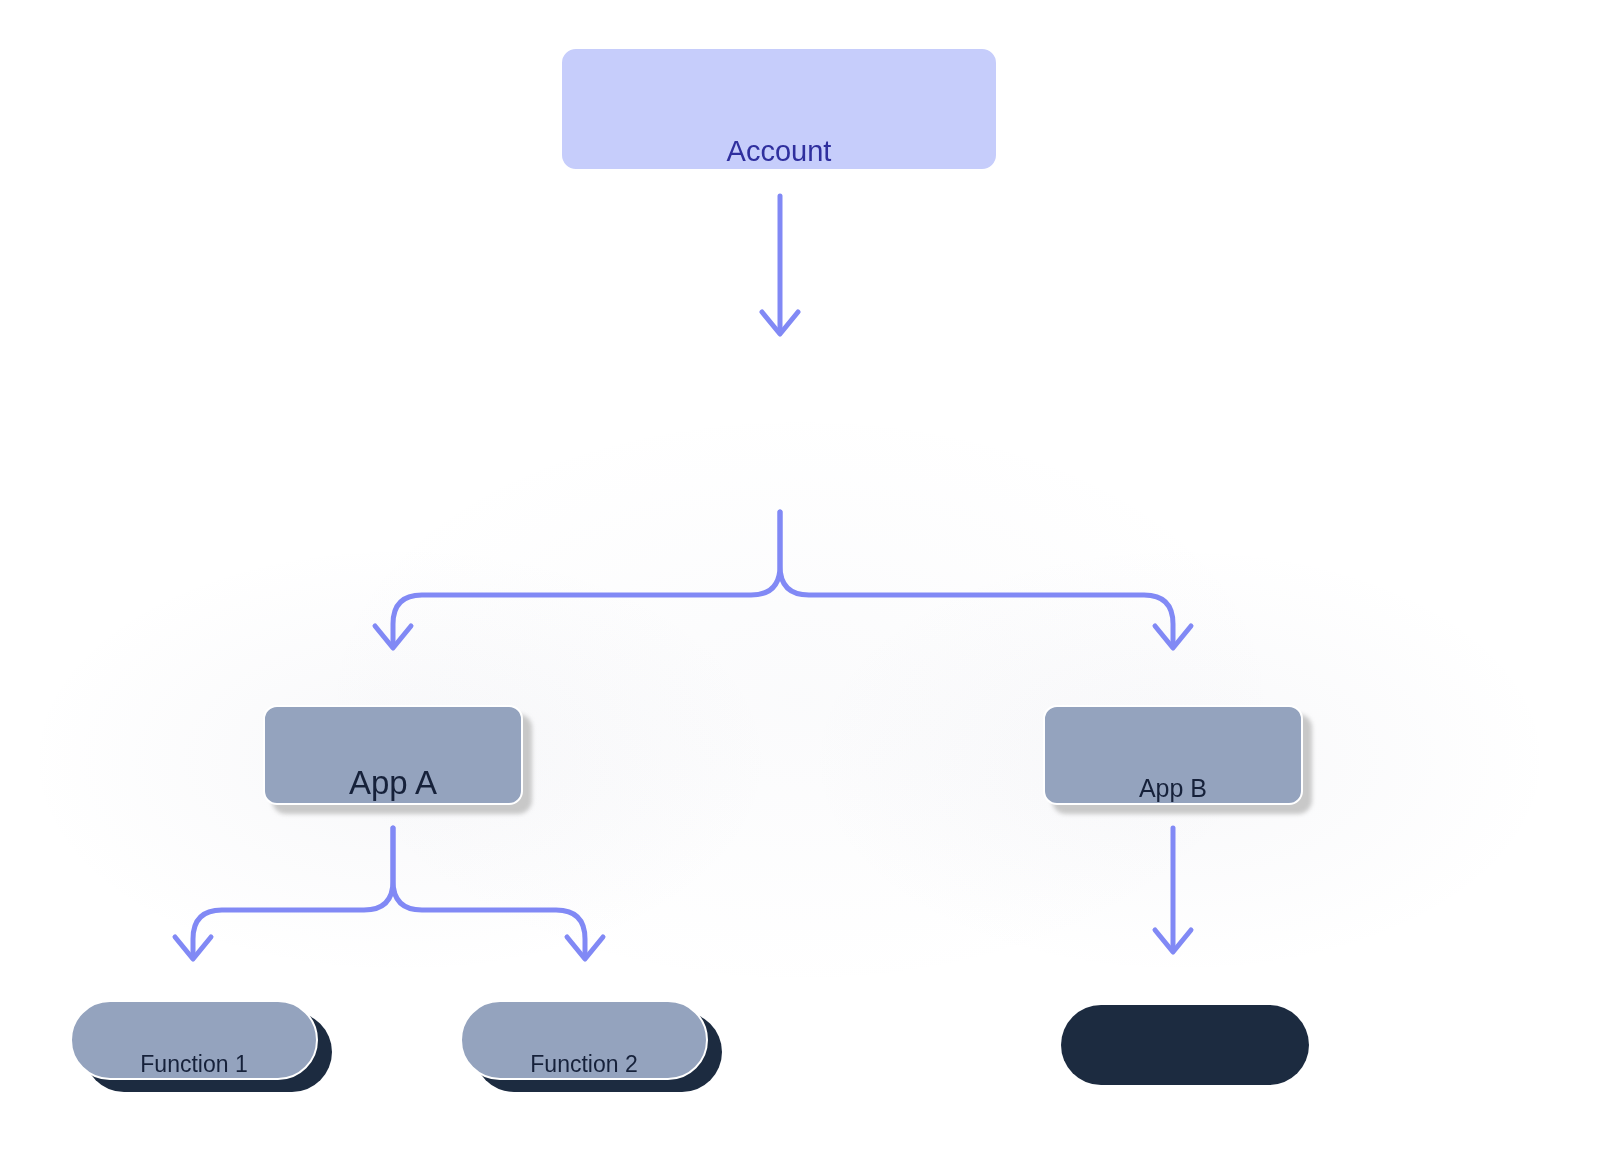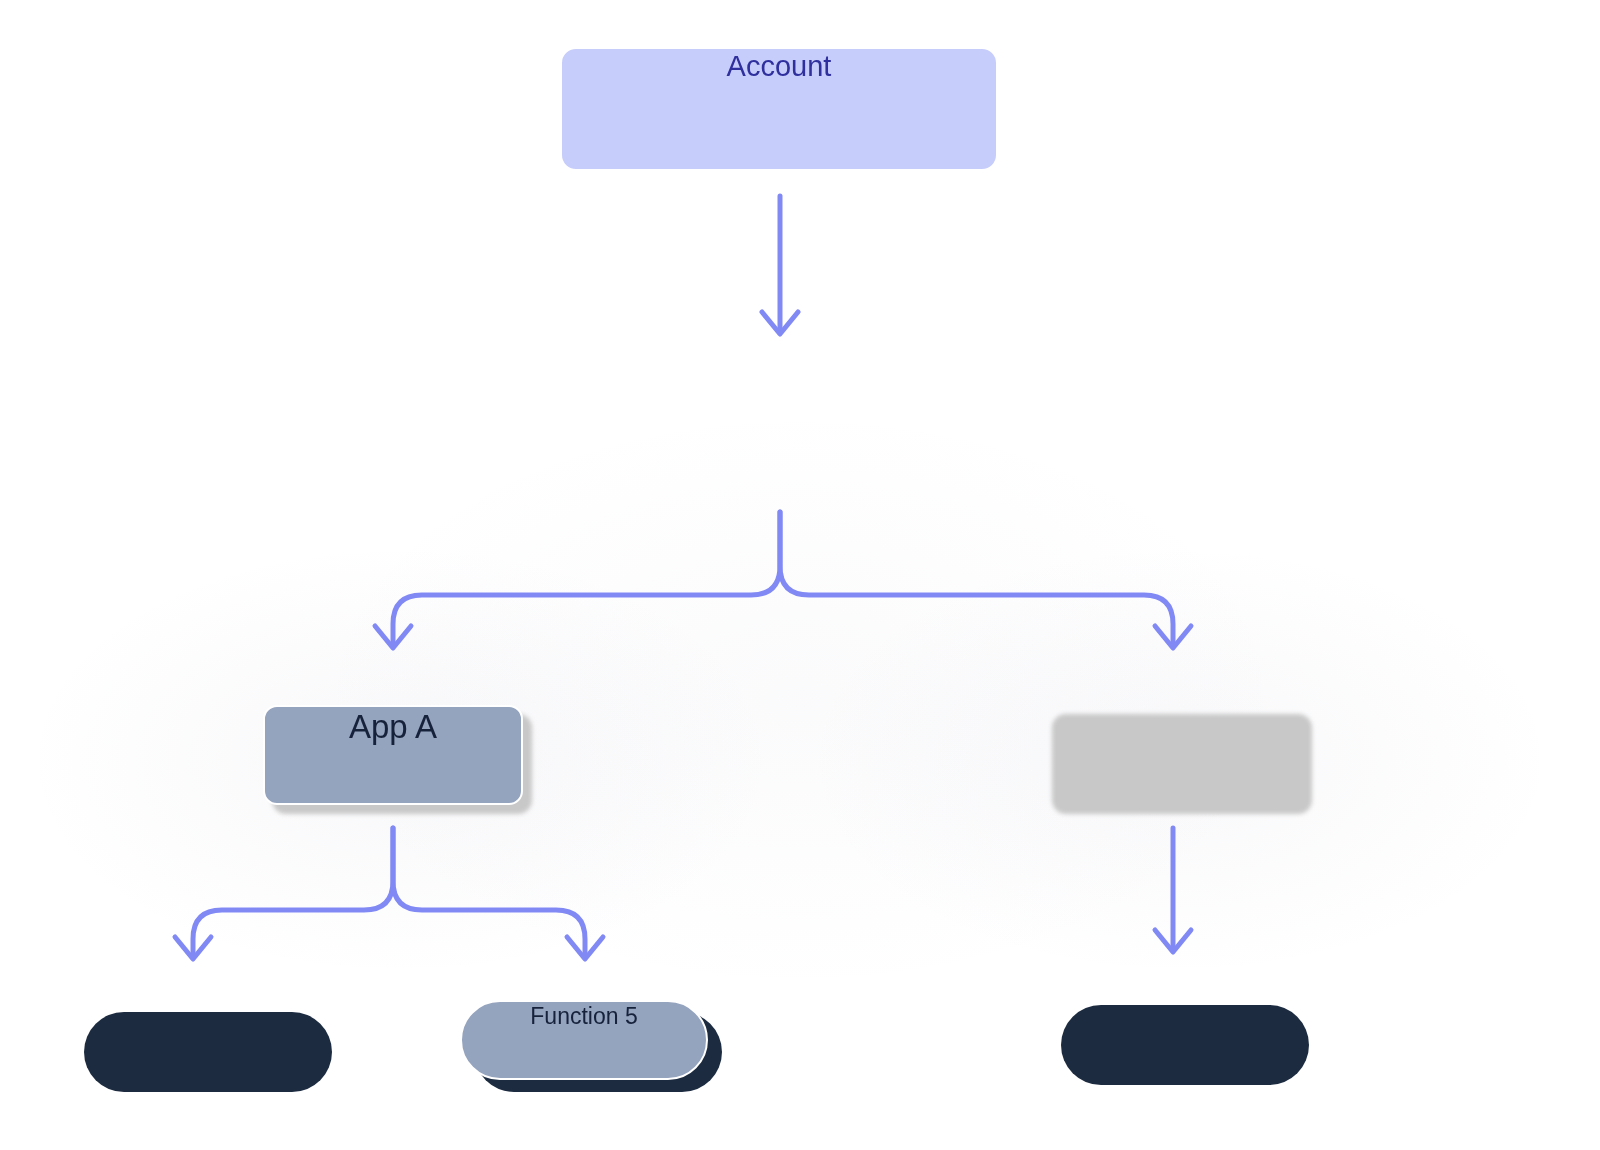--- a/index.html
+++ b/index.html
@@ -31,21 +31,21 @@
     width: 1600px;
     height: 1150px;
     pointer-events: none;
   }
 
   
   .node {
     position: absolute;
     box-sizing: border-box;
     display: flex;
-    align-items: flex-start;
+    align-items: flex-end;
     justify-content: center;
     text-align: center;
     line-height: 1.22;
     white-space: pre-line;
     user-select: none;
   }
 
   
   .node.blue {
     background: #c6cdfb;
@@ -217,20 +217,26 @@
 
   <div class="node blue" id="node-account">
     <span class="label">Account</span>
   </div>
 
 
   <div class="node slate" id="node-app-a">
     <span class="label">App A</span>
   </div>
 
-
+  <div class="node slate" id="node-app-b">
+    <span class="label">App B</span>
+  </div>
+
+  <div class="node slate" id="node-function-1">
+    <span class="label">Function 1</span>
+  </div>
 
   <div class="node slate" id="node-function-2">
-    <span class="label">Function 5</span>
+    <span class="label">Function 2</span>
   </div>
 
 
 </div>
 
 </body></html>

